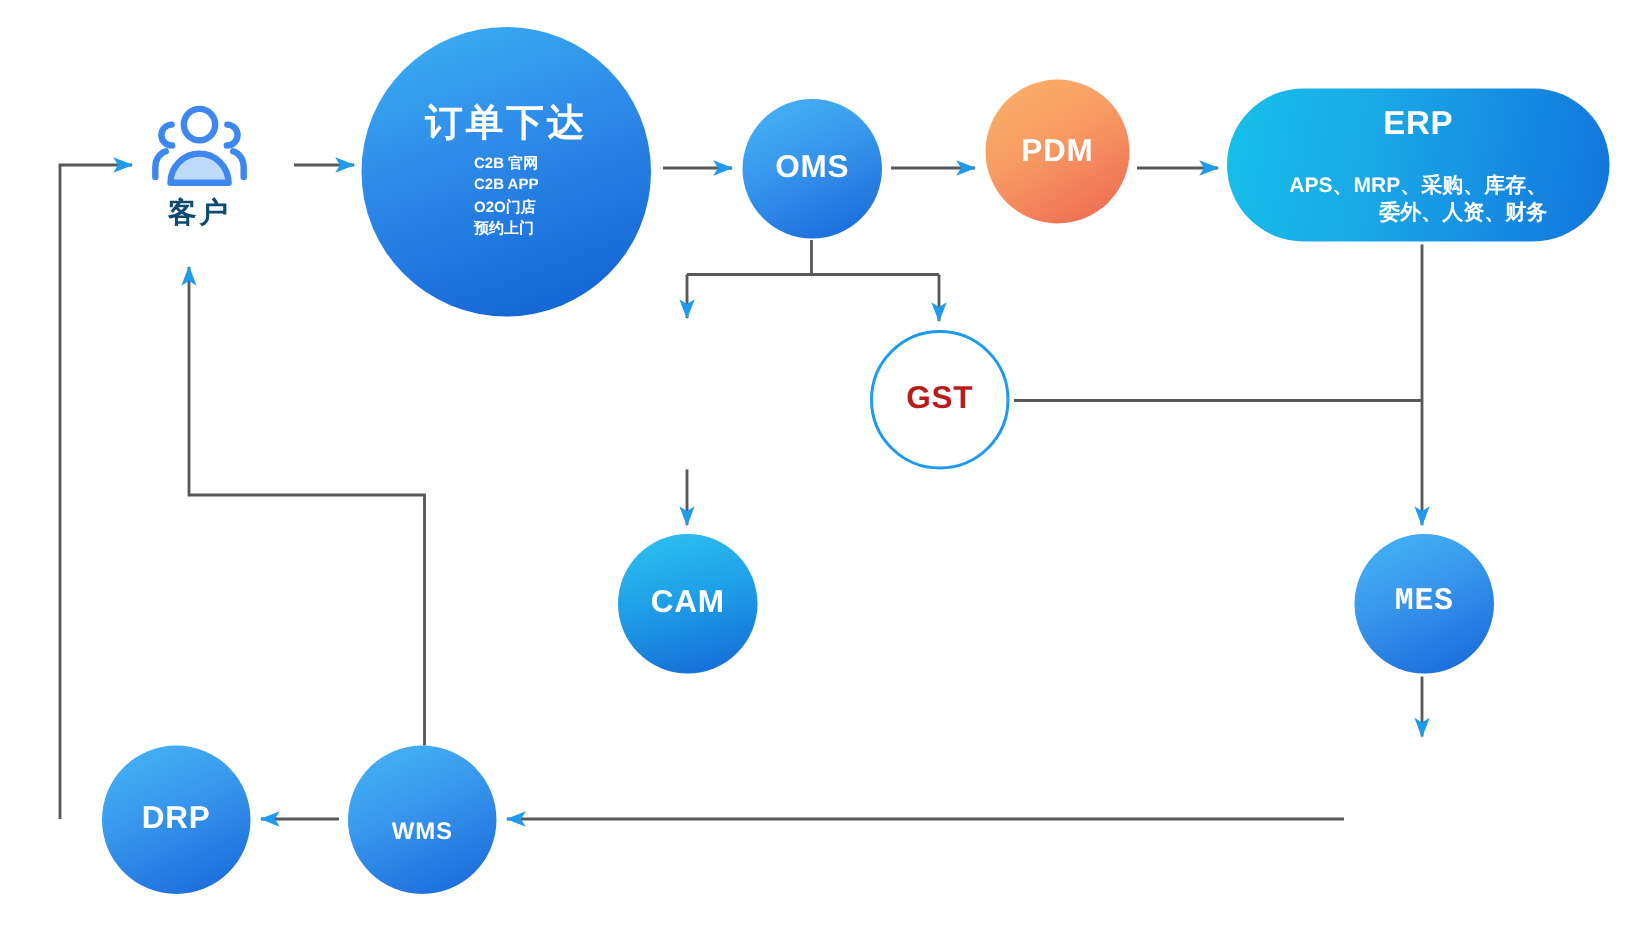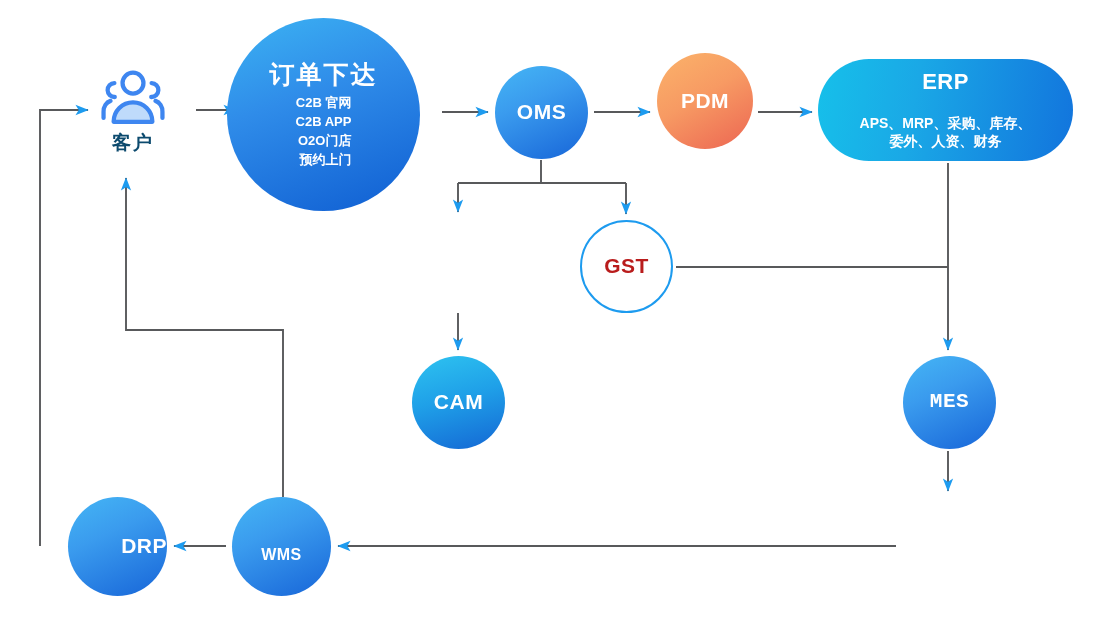--- a/index.html
+++ b/index.html
@@ -47,26 +47,27 @@
   .g-orange    { background: linear-gradient(150deg, #fbb36a 0%, #f79a63 45%, #ec6552 100%); }
   .g-erp       { background: linear-gradient(100deg, #16c0ea 0%, #1aa8e6 38%, #1274dd 100%); }
 
   .n-title {
     font-weight: 700;
     letter-spacing: 0.5px;
   }
   .n-sub {
     font-weight: 700;
     margin-top: 3px;
+    text-align: right;
   }
 
   
-  #node-order   { left: 227px; top: 18px;  width: 193px; height: 193px; }
+  #node-order   { left: 241px; top: 18px;  width: 193px; height: 193px; }
   #node-order .n-title { font-size: 25px; letter-spacing: 2px; margin-bottom: 2px;}
-  #node-order .n-sub   { font-size: 13px; line-height: 1.45; text-align: right;}
+  #node-order .n-sub   { font-size: 10px; line-height: 1.45; text-align: left;}
 
   #node-oms { left: 495px; top: 66px; width: 93px;  height: 93px; }
   #node-oms .n-title { font-size: 21px; }
 
   #node-pdm { left: 657px; top: 53px; width: 96px;  height: 96px; }
   #node-pdm .n-title { font-size: 21px; }
 
   #node-erp { left: 818px; top: 59px; width: 255px; height: 102px; }
   #node-erp .n-title { font-size: 22px; }
   #node-erp .n-sub   { font-size: 14px; line-height: 1.35; }
@@ -87,21 +88,21 @@
 
   #node-mes { left: 903px; top: 356px; width: 93px; height: 93px; }
   #node-mes .n-title { font-size: 21px; font-family: Liberation Mono, monospace; }
 
   #node-ups { left: 901px; top: 497px; width: 97px; height: 97px; }
   #node-ups .n-title { font-size: 21px; }
 
   #node-wms { left: 232px; top: 497px; width: 99px; height: 99px; }
   #node-wms .n-title { font-size: 16px; margin-top: 17px; }
 
-  #node-drp { left: 68px; top: 497px; width: 99px; height: 99px; align-items: flex-end; }
+  #node-drp { left: 68px; top: 497px; width: 99px; height: 99px; }
   #node-drp .n-title { font-size: 21px; }
 
   
   #node-customer {
     left: 78px; top: 52px; width: 110px; height: 116px;
     color: #2f7ae5;
   }
   #customer-icon { width: 78px; height: 62px; }
   #node-customer .cust-label {
     font-size: 19px;

